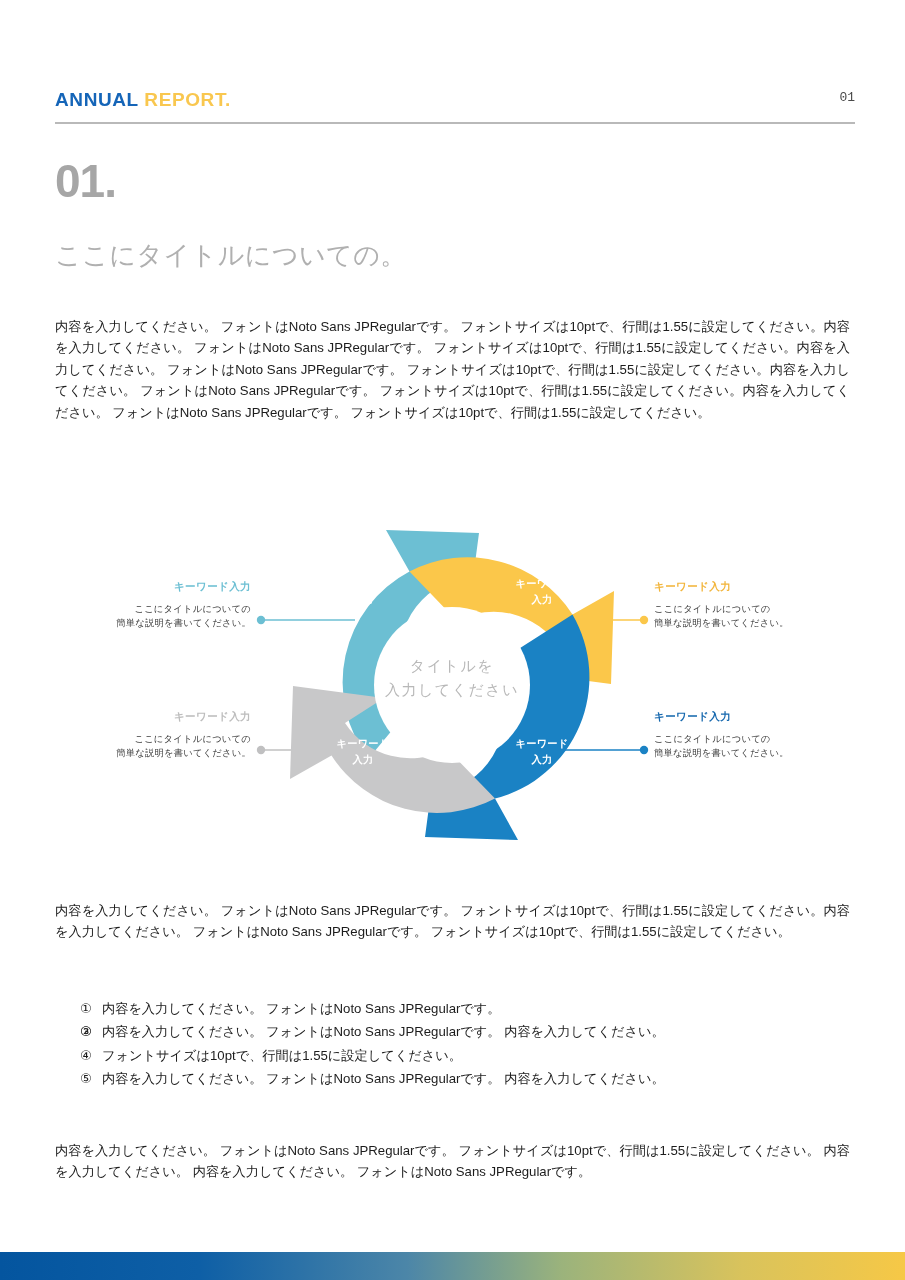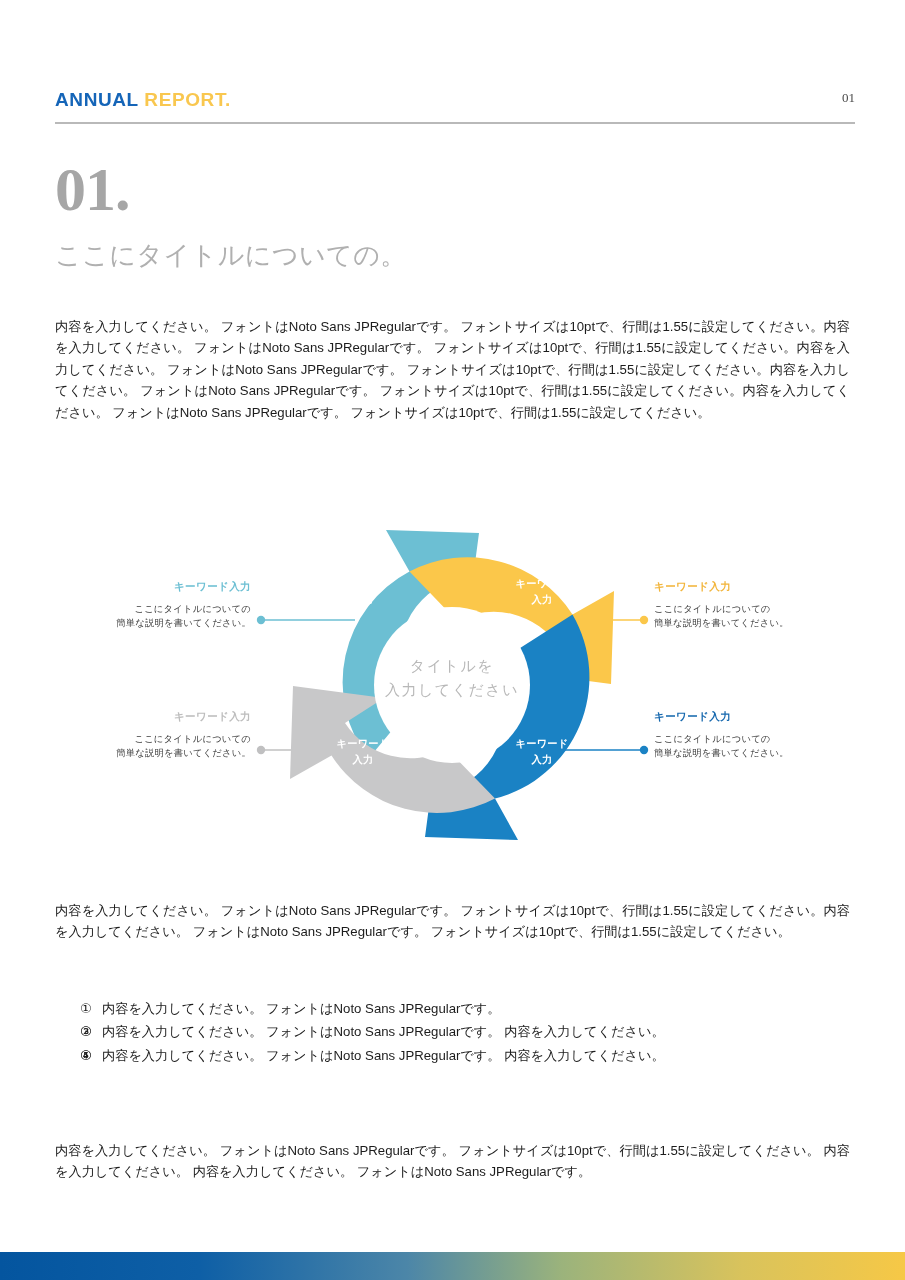--- a/index.html
+++ b/index.html
@@ -33,42 +33,42 @@
     white-space: nowrap;
   }
   .brand .w1 { color: #1565B8; }
   .brand .w2 { color: #F9C74F; }
   .page-num {
     position: absolute;
     right: 0;
     top: 4px;
     font-size: 13px;
     color: #4a4a4a;
-    font-family: Liberation Serif, serif;
+    font-family: Liberation Mono, monospace;
   }
   .header-rule {
     position: absolute;
     left: 0;
     bottom: 0;
     width: 100%;
     height: 2px;
     background: #b9b9b9;
   }
 
   
   .section-number {
     position: absolute;
     left: 55px;
     top: 158px;
-    font-size: 62px;
+    font-size: 46px;
     font-weight: bold;
     color: #a6a6a6;
     line-height: 1;
     letter-spacing: -1px;
-    font-family: Liberation Serif, serif;
+    font-family: Liberation Sans, sans-serif;
   }
   .section-title {
     position: absolute;
     left: 55px;
     top: 240px;
     font-size: 26px;
     color: #b0b0b0;
     line-height: 1.2;
     letter-spacing: 0.5px;
   }
@@ -273,20 +273,21 @@
   </li>
   <li>
     <span class="marker">②</span>
   </li>
   <li>
     <span class="marker">③</span>
     <span>内容を入力してください。 フォントはNoto Sans JPRegularです。 内容を入力してください。</span>
   </li>
   <li>
     <span class="marker">④</span>
+    <span>フォントサイズは10ptで、行間は1.55に設定してください。</span>
   </li>
   <li>
     <span class="marker">⑤</span>
     <span>内容を入力してください。 フォントはNoto Sans JPRegularです。 内容を入力してください。</span>
   </li>
 </ul>
 
 <div class="para" id="para-end">内容を入力してください。 フォントはNoto Sans JPRegularです。 フォントサイズは10ptで、行間は1.55に設定してください。 内容を入力してください。 内容を入力してください。 フォントはNoto Sans JPRegularです。</div>
 
 <div class="footer-bar"></div>

